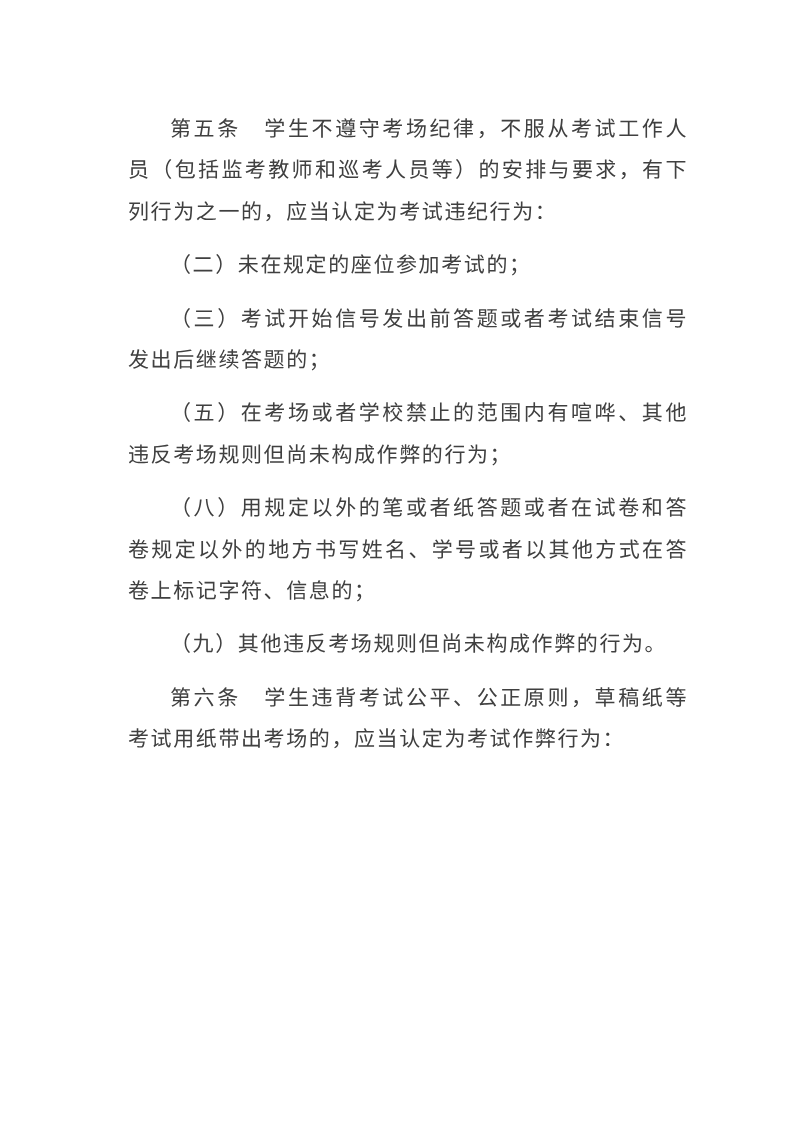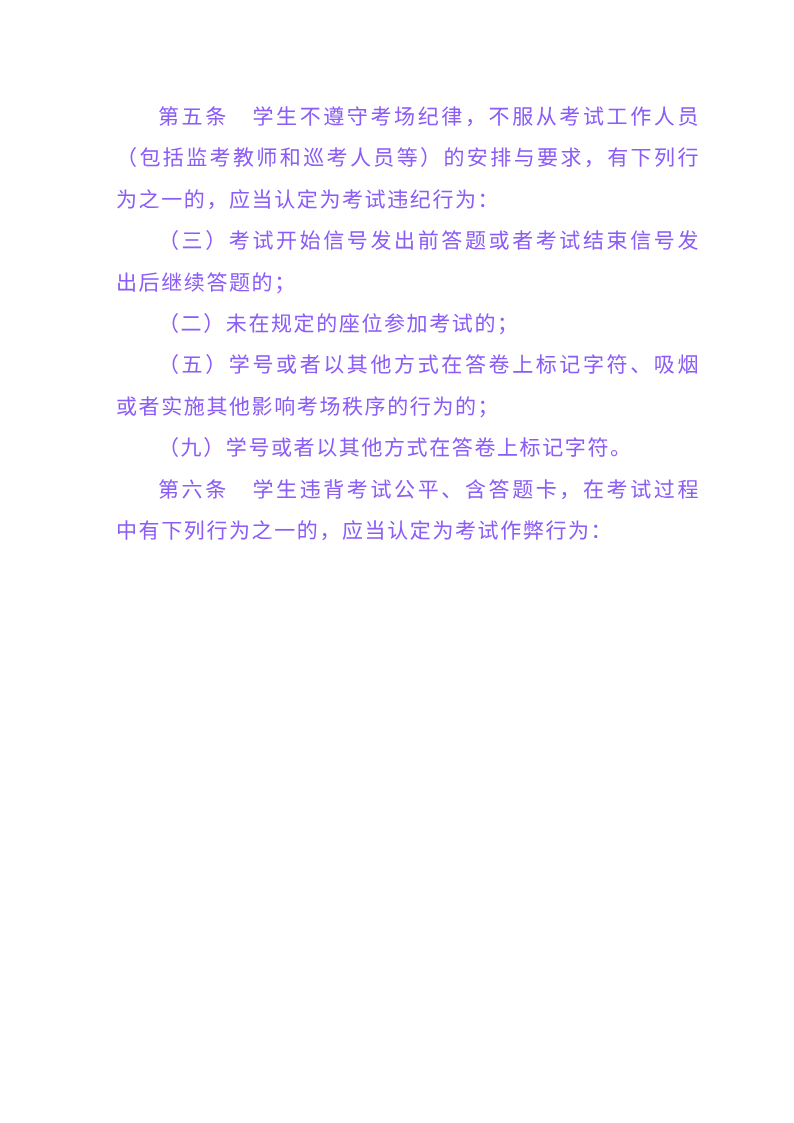--- a/index.html
+++ b/index.html
@@ -15,37 +15,38 @@
     overflow: hidden;
     font-family: "Liberation Serif", "DejaVu Serif", serif;
   }
   .doc-body {
     position: absolute;
     left: 116px;
     top: 97px;
     width: 584px;
   }
   .para {
-    margin: 0;
+    margin: 12px;
     padding: 0;
     font-size: 21px;
     line-height: 41.4px;
     letter-spacing: 1.6px;
-    color: #8b5cf6;
+    color: #404040;
     text-align: justify;
     text-justify: inter-ideograph;
     text-indent: 2em;
     font-weight: 400;
   }
 </style>
 </head>
 <body>
 
 <div class="page">
   <div class="doc-body">
     <p class="para">第五条　学生不遵守考场纪律，不服从考试工作人员（包括监考教师和巡考人员等）的安排与要求，有下列行为之一的，应当认定为考试违纪行为：</p>
+    <p class="para">（二）未在规定的座位参加考试的；</p>
     <p class="para">（三）考试开始信号发出前答题或者考试结束信号发出后继续答题的；</p>
-    <p class="para">（二）未在规定的座位参加考试的；</p>
-    <p class="para">（五）学号或者以其他方式在答卷上标记字符、吸烟或者实施其他影响考场秩序的行为的；</p>
-    <p class="para">（九）学号或者以其他方式在答卷上标记字符。</p>
-    <p class="para">第六条　学生违背考试公平、含答题卡，在考试过程中有下列行为之一的，应当认定为考试作弊行为：</p>
+    <p class="para">（五）在考场或者学校禁止的范围内有喧哗、其他违反考场规则但尚未构成作弊的行为；</p>
+    <p class="para">（八）用规定以外的笔或者纸答题或者在试卷和答卷规定以外的地方书写姓名、学号或者以其他方式在答卷上标记字符、信息的；</p>
+    <p class="para">（九）其他违反考场规则但尚未构成作弊的行为。</p>
+    <p class="para">第六条　学生违背考试公平、公正原则，草稿纸等考试用纸带出考场的，应当认定为考试作弊行为：</p>
   </div>
 </div>
 
 </body></html>

